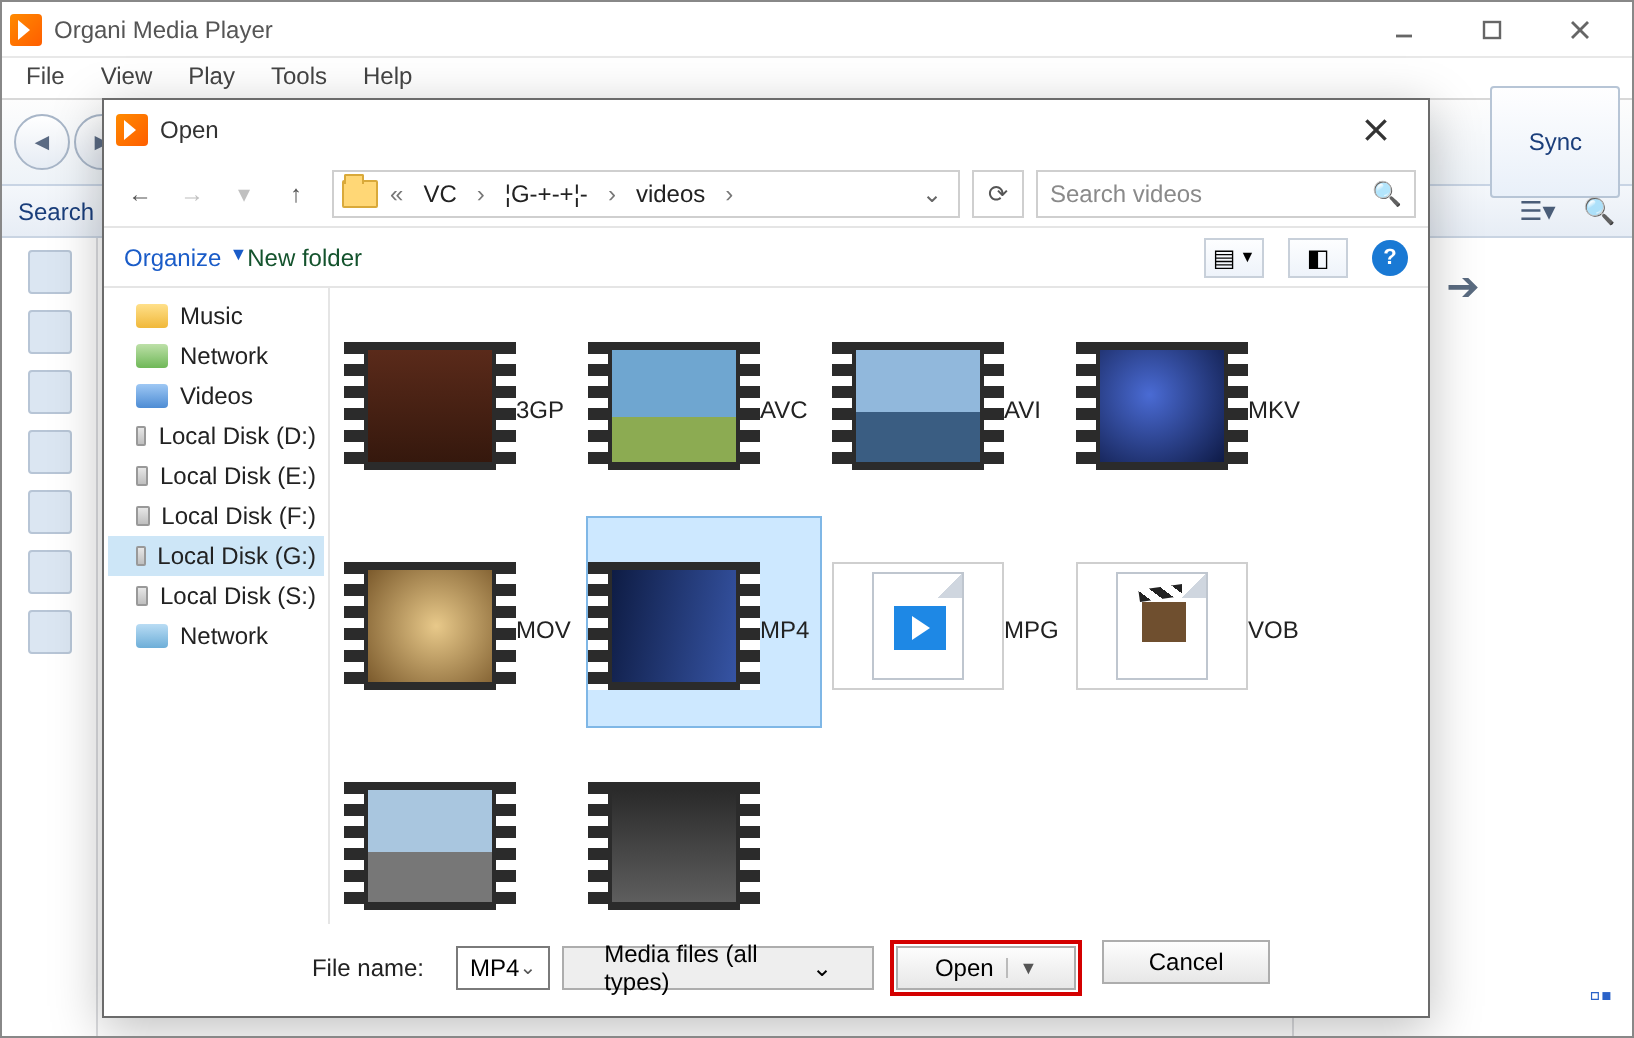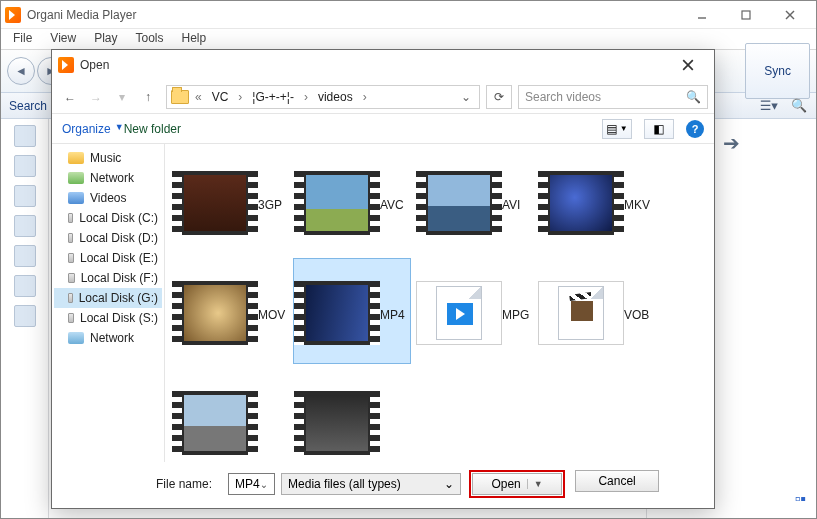--- a/index.html
+++ b/index.html
@@ -100,21 +100,21 @@
 .tn-mov .thumb-inner{ background:radial-gradient(circle at 55% 50%,#e8c98a,#7b5a2c);}
 .tn-mp4 .thumb-inner{ background:linear-gradient(100deg,#0e1c44,#3654a4);}
 .tn-wmv2 .thumb-inner{ background:linear-gradient(#a9c6df 55%,#777 55%);}
 .tn-wmv .thumb-inner{ background:linear-gradient(#2a2a2a,#5e5e5e);}
 
 .dlg-footer { padding:8px 10px 10px; display:flex; gap:8px; }
 .row1 { display:flex; align-items:center; gap:6px; }
 .fn-label { width:160px; text-align:right; padding-right:10px; color:#222;}
 .fn-input { flex:1; height:22px; border:1px solid #7a7a7a; padding:0 6px; background:#fff; display:flex; align-items:center; justify-content:space-between;}
 .fn-input .dd { color:#555; font-size:10px;}
-.type-select { width:180px; height:22px; border:1px solid #adadad; background:#eee; padding:0 6px; display:flex; align-items:center; justify-content:space-between; }
+.type-select { width:156px; height:22px; border:1px solid #adadad; background:#eee; padding:0 20px; display:flex; align-items:center; justify-content:space-between; }
 .row2 { display:flex; justify-content:flex-end; gap:10px; padding-right:6px;}
 .btn { width:84px; height:22px; border:1px solid #adadad; background:linear-gradient(#fdfdfd,#e7e7e7); display:flex; align-items:center; justify-content:center;}
 .btn.open { width:90px; }
 .open-frame { border:2px solid #d40000; padding:1px; display:inline-flex;}
 .btn.open .dd { margin-left:6px; border-left:1px solid #bbb; padding-left:6px; font-size:9px; color:#555;}
 </style>
 </head>
 <body>
 
 <div class="wmp-titlebar">
@@ -241,24 +241,20 @@
         <div class="tree-item">
           <span class="ti-icon ico-pictures"></span>
           <span>Network</span>
         </div>
         <div class="tree-item">
           <span class="ti-icon ico-videos"></span>
           <span>Videos</span>
         </div>
         <div class="tree-item">
           <span class="ti-icon ico-disk"></span>
-          <span>Local Disk (C:)</span>
-        </div>
-        <div class="tree-item">
-          <span class="ti-icon ico-disk"></span>
           <span>Local Disk (D:)</span>
         </div>
         <div class="tree-item">
           <span class="ti-icon ico-disk"></span>
           <span>Local Disk (E:)</span>
         </div>
         <div class="tree-item">
           <span class="ti-icon ico-disk"></span>
           <span>Local Disk (F:)</span>
         </div>

